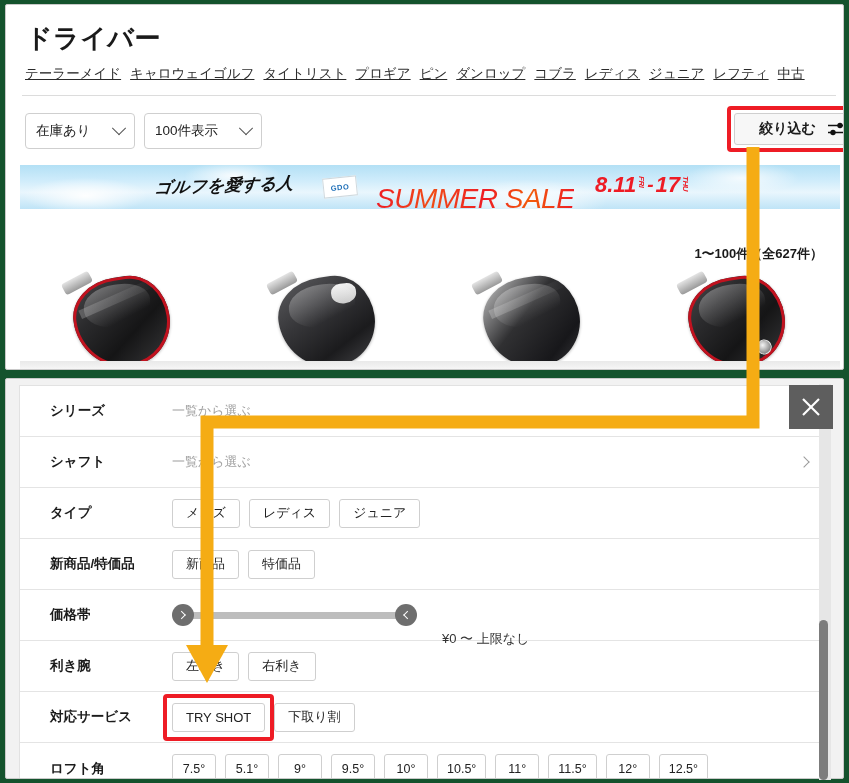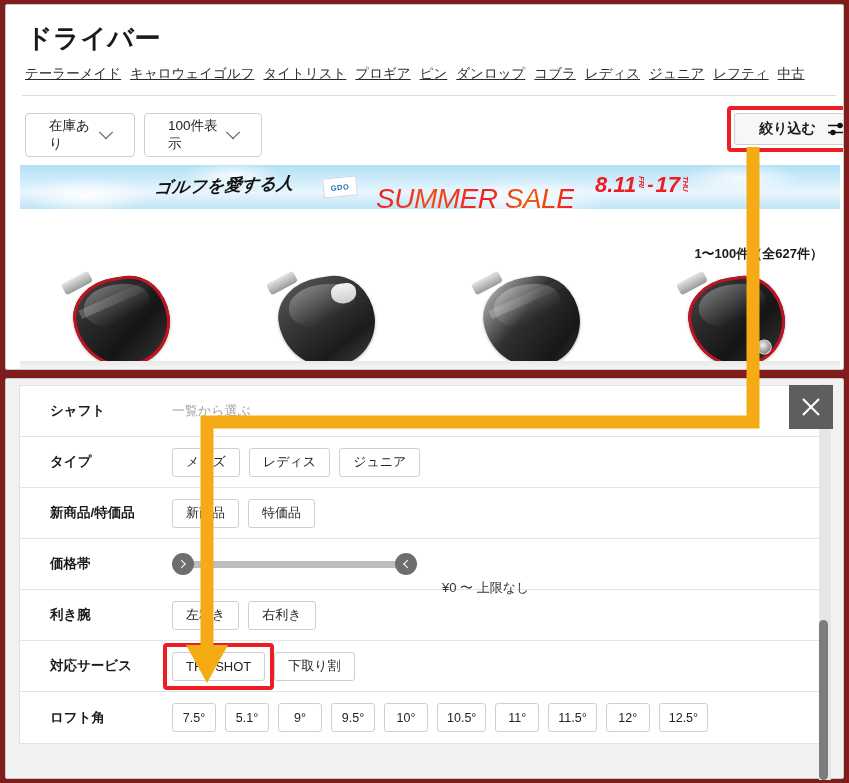--- a/index.html
+++ b/index.html
@@ -7,21 +7,21 @@
   html, body {
     margin: 0; padding: 0;
     width: 849px; height: 783px;
     background: #ffffff;
     font-family: "Liberation Sans", "DejaVu Sans", sans-serif;
     overflow: hidden;
   }
   #root {
     position: relative;
     width: 849px; height: 783px;
-    background: #7f1d1d;
+    background: #14532d;
   }
 
   
   .top-panel {
     position: absolute;
     left: 5px; top: 4px;
     width: 839px; height: 366px;
     background: #ffffff;
     border: 1px solid #c9c9c9;
     border-radius: 2px;
@@ -63,29 +63,29 @@
 
   
   .filter-bar {
     position: absolute;
     left: 19px; top: 108px;
     display: flex;
     align-items: center;
     gap: 9px;
   }
   .select-pill {
-    height: 44px;
+    height: 36px;
     border: 1px solid #cfcfcf;
     border-radius: 4px;
     background: #ffffff;
     display: flex;
     align-items: center;
     justify-content: space-between;
     gap: 10px;
-    padding: 0 23px;
+    padding: 0 10px;
     font-size: 13.5px;
     color: #222;
     cursor: pointer;
   }
   .pill-w1 { width: 110px; }
   .pill-w2 { width: 155px; }
   .pill-w3 { width: 118px; }
   .chev-down {
     width: 10px; height: 10px;
     border-right: 1.6px solid #555;
@@ -550,20 +550,27 @@
         </div>
       </div>
     </div>
 
     <div class="panel-shadow"></div>
   </div>
 
   <div class="bottom-panel">
     <div class="modal-card">
 
+      <div class="frow">
+        <div class="flabel">シリーズ</div>
+        <div class="fcontent">
+          <span class="placeholder-text">一覧から選ぶ</span>
+        </div>
+        <span class="chev-right"></span>
+      </div>
 
       <div class="frow">
         <div class="flabel">シャフト</div>
         <div class="fcontent">
           <span class="placeholder-text">一覧から選ぶ</span>
         </div>
         <span class="chev-right"></span>
       </div>
 
       <div class="frow">

